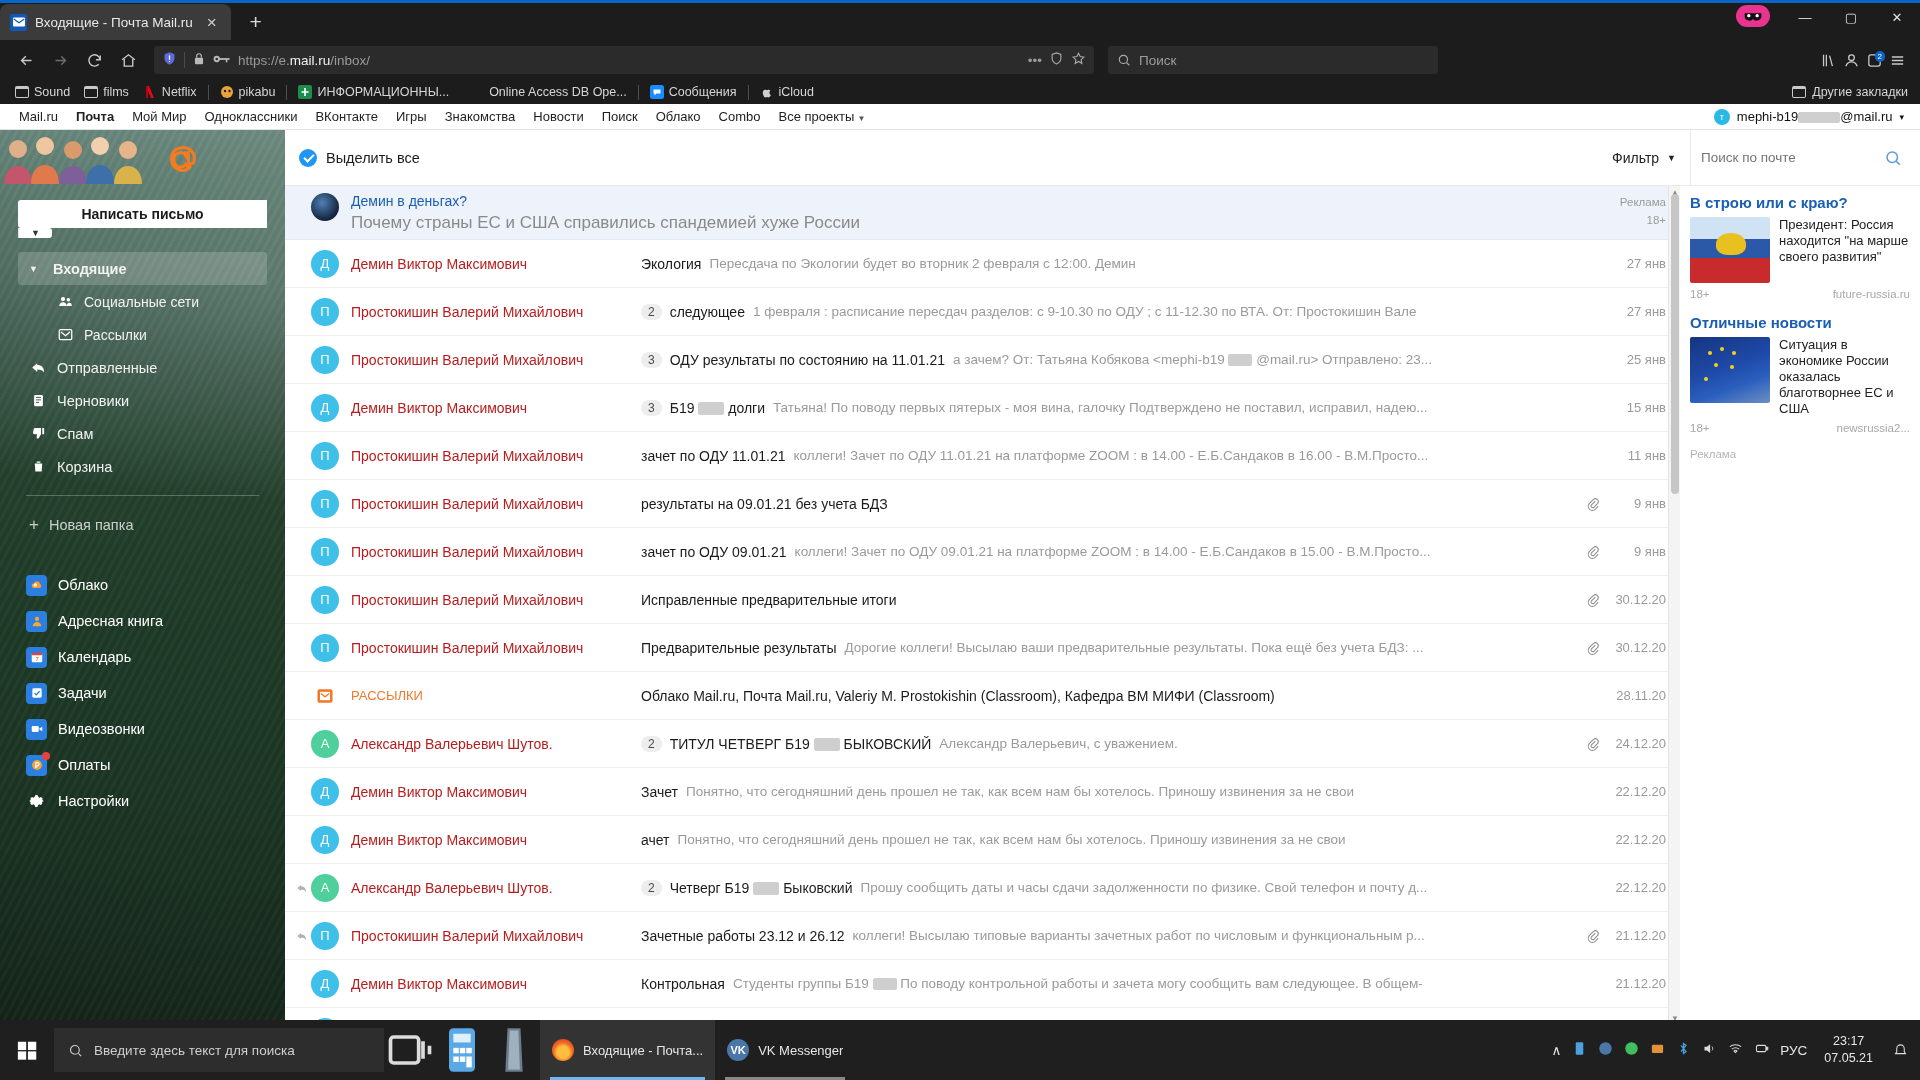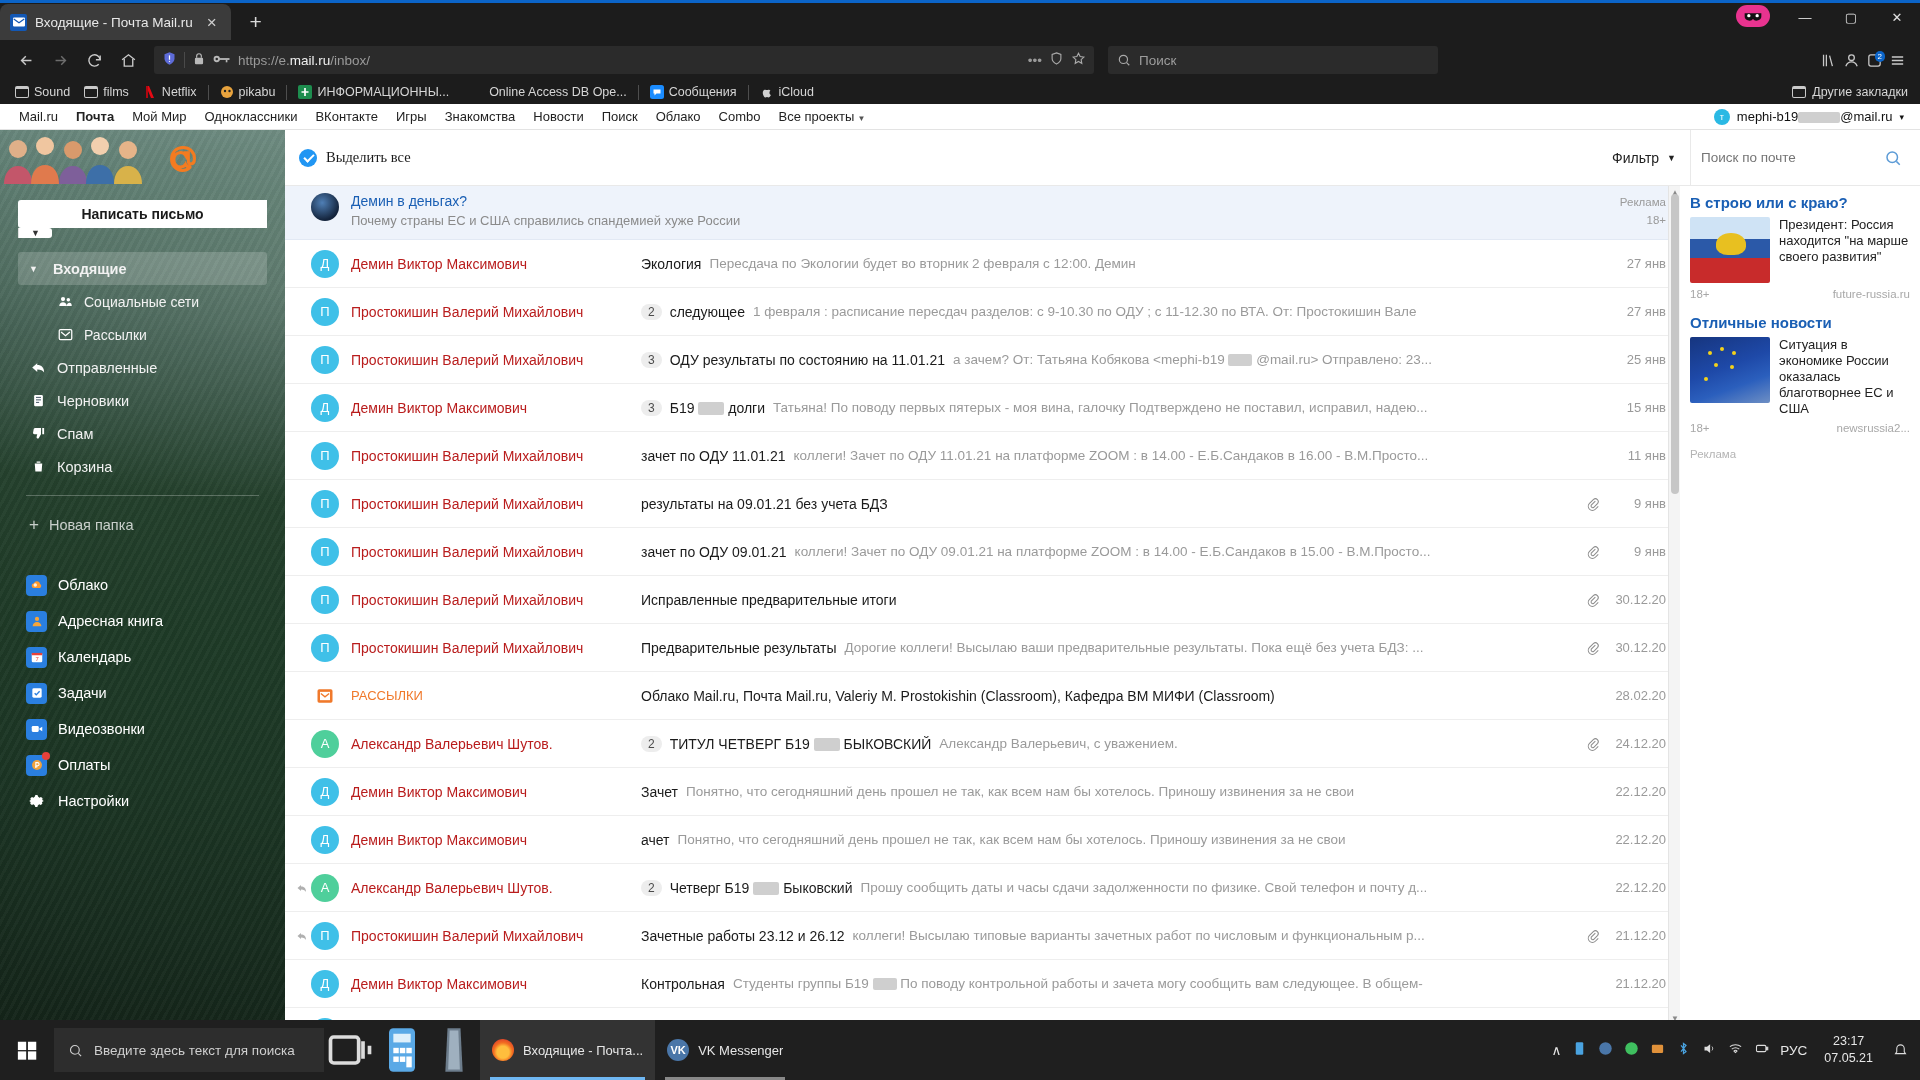--- a/index.html
+++ b/index.html
@@ -131,21 +131,21 @@
   }
   .people-art { position:absolute; left: 0; top: 2px; width: 175px; height: 52px; }
   .at-logo {
     position: absolute; left: 162px; top: 8px; width: 42px; height: 42px;
   }
 
   .head-main {
     flex: 1 1 auto; height: 56px; background: #fff; display: flex; align-items: center;
     padding: 0 14px; gap: 12px; border-bottom: 1px solid #e9e9e9;
   }
-  .selall { display:flex; align-items:center; gap:9px; color:#1b1b1b; font-size:14.5px;font-family:Liberation Serif, serif; }
+  .selall { display:flex; align-items:center; gap:9px; color:#1b1b1b; font-size:14.5px; }
   .selall .circle {
     width: 18px; height: 18px; border-radius: 50%; background:#2196f3; position:relative;
   }
   .selall .circle::after{
     content:""; position:absolute; left:4.5px; top:5px; width:8px; height:4px;
     border-left:2px solid #fff; border-bottom:2px solid #fff; transform: rotate(-45deg);
   }
   .filter { margin-left:auto; display:flex; align-items:center; gap:8px; color:#222; font-size: 14px; }
   .filter .caret { font-size: 9px; }
   .head-search {
@@ -216,21 +216,21 @@
   .cnt {
     background:#ededed; color:#4b4b4b; font-size:12px; border-radius: 9px; padding: 1px 7px; flex:0 0 auto;
   }
   .subj { font-size: 14px; color:#1b1b1b; white-space:nowrap; flex: 0 0 auto; max-width: 640px; overflow:hidden; text-overflow:ellipsis; }
   .snip { font-size: 13.5px; color:#9a9a9a; white-space:nowrap; overflow:hidden; text-overflow:ellipsis; min-width:0; }
   .clip { width: 22px; flex:0 0 auto; color:#8d8d8d; display:flex; align-items:center; justify-content:center; }
   .clip svg { width: 14px; height: 14px; }
   .date { width: 62px; flex: 0 0 62px; text-align: right; font-size: 13px; color:#9a9a9a; }
   .promo-body { flex:1 1 auto; min-width:0; }
   .promo-title { color:#1a5fb4; font-size:14px; margin-bottom: 4px; }
-  .promo-sub { color:#8a8a8a; font-size: 13px; }
+  .promo-sub { color:#8a8a8a; font-size: 17px; }
   .promo-right { width: 70px; text-align:right; color:#9a9a9a; font-size: 11.5px; line-height: 18px; }
 
   .scrollbar {
     position:absolute; right: 0; top: 0; width: 12px; height: 838px; background: #f4f4f4;
     border-left: 1px solid #e4e4e4;
   }
   .sb-thumb { position:absolute; top: 8px; left: 2px; width: 8px; height: 300px; background:#c6c6c6; border-radius: 4px; }
   .sb-arrow { position:absolute; left:0; width: 12px; height: 12px; display:flex; align-items:center;
     justify-content:center; color:#8a8a8a; font-size: 8px; }
 
@@ -248,21 +248,21 @@
   .thumb-eu .star { position:absolute; width:4px; height:4px; background:#f4d21a; border-radius:50%; }
 
   
   #taskbar {
     height: 60px; background: #1f1f1f; display:flex; align-items:center; color:#e6e6e6;
     font-size: 13.5px; position: relative;
   }
   .start { width: 54px; height: 60px; display:flex; align-items:center; justify-content:center; }
   .start svg { width: 21px; height: 21px; }
   .tb-search {
-    width: 270px; height: 44px; background: #2d2d2d; display:flex; align-items:center;
+    width: 330px; height: 44px; background: #2d2d2d; display:flex; align-items:center;
     gap: 11px; padding: 0 14px; color:#cfcfcf; font-size: 13.5px;
   }
   .tb-search svg { width: 15px; height: 15px; }
   .tb-icon { width: 52px; height: 60px; display:flex; align-items:center; justify-content:center; }
   .tb-task {
     height: 60px; display:flex; align-items:center; gap: 9px; padding: 0 12px; max-width: 205px;
     position: relative;
   }
   .tb-task.active { background: #333333; }
   .tb-task .lbl { white-space: nowrap; overflow:hidden; text-overflow:ellipsis; font-size: 13px; }
@@ -802,21 +802,21 @@
                     <rect x="3" y="4" width="18" height="16" rx="2" fill="#f0792b"></rect>
                     <rect x="6" y="7" width="12" height="10" fill="#fff"></rect>
                     <path d="M7 9l5 4 5-4" fill="none" stroke="#f0792b" stroke-width="1.6"></path>
                   </svg>
                 </span>
                 <span class="sender newsl">РАССЫЛКИ</span>
                 <div class="mid">
                   <span class="subj">Облако Mail.ru, Почта Mail.ru, Valeriy M. Prostokishin (Classroom), Кафедра ВМ МИФИ (Classroom)</span>
                 </div>
                 <span class="clip"></span>
-                <span class="date">28.02.20</span>
+                <span class="date">28.11.20</span>
               </div>
               <div class="row">
                 <span class="reply-ic"></span>
                 <span class="av green">А</span>
                 <span class="sender">Александр Валерьевич Шутов.</span>
                 <div class="mid">
                   <span class="cnt">2</span>
                   <span class="subj">ТИТУЛ ЧЕТВЕРГ Б19 <span class="redact" style="width: 26px; height: 13px;"></span> БЫКОВСКИЙ</span>
                   <span class="snip">Александр Валерьевич, с уважением.</span>
                 </div>

